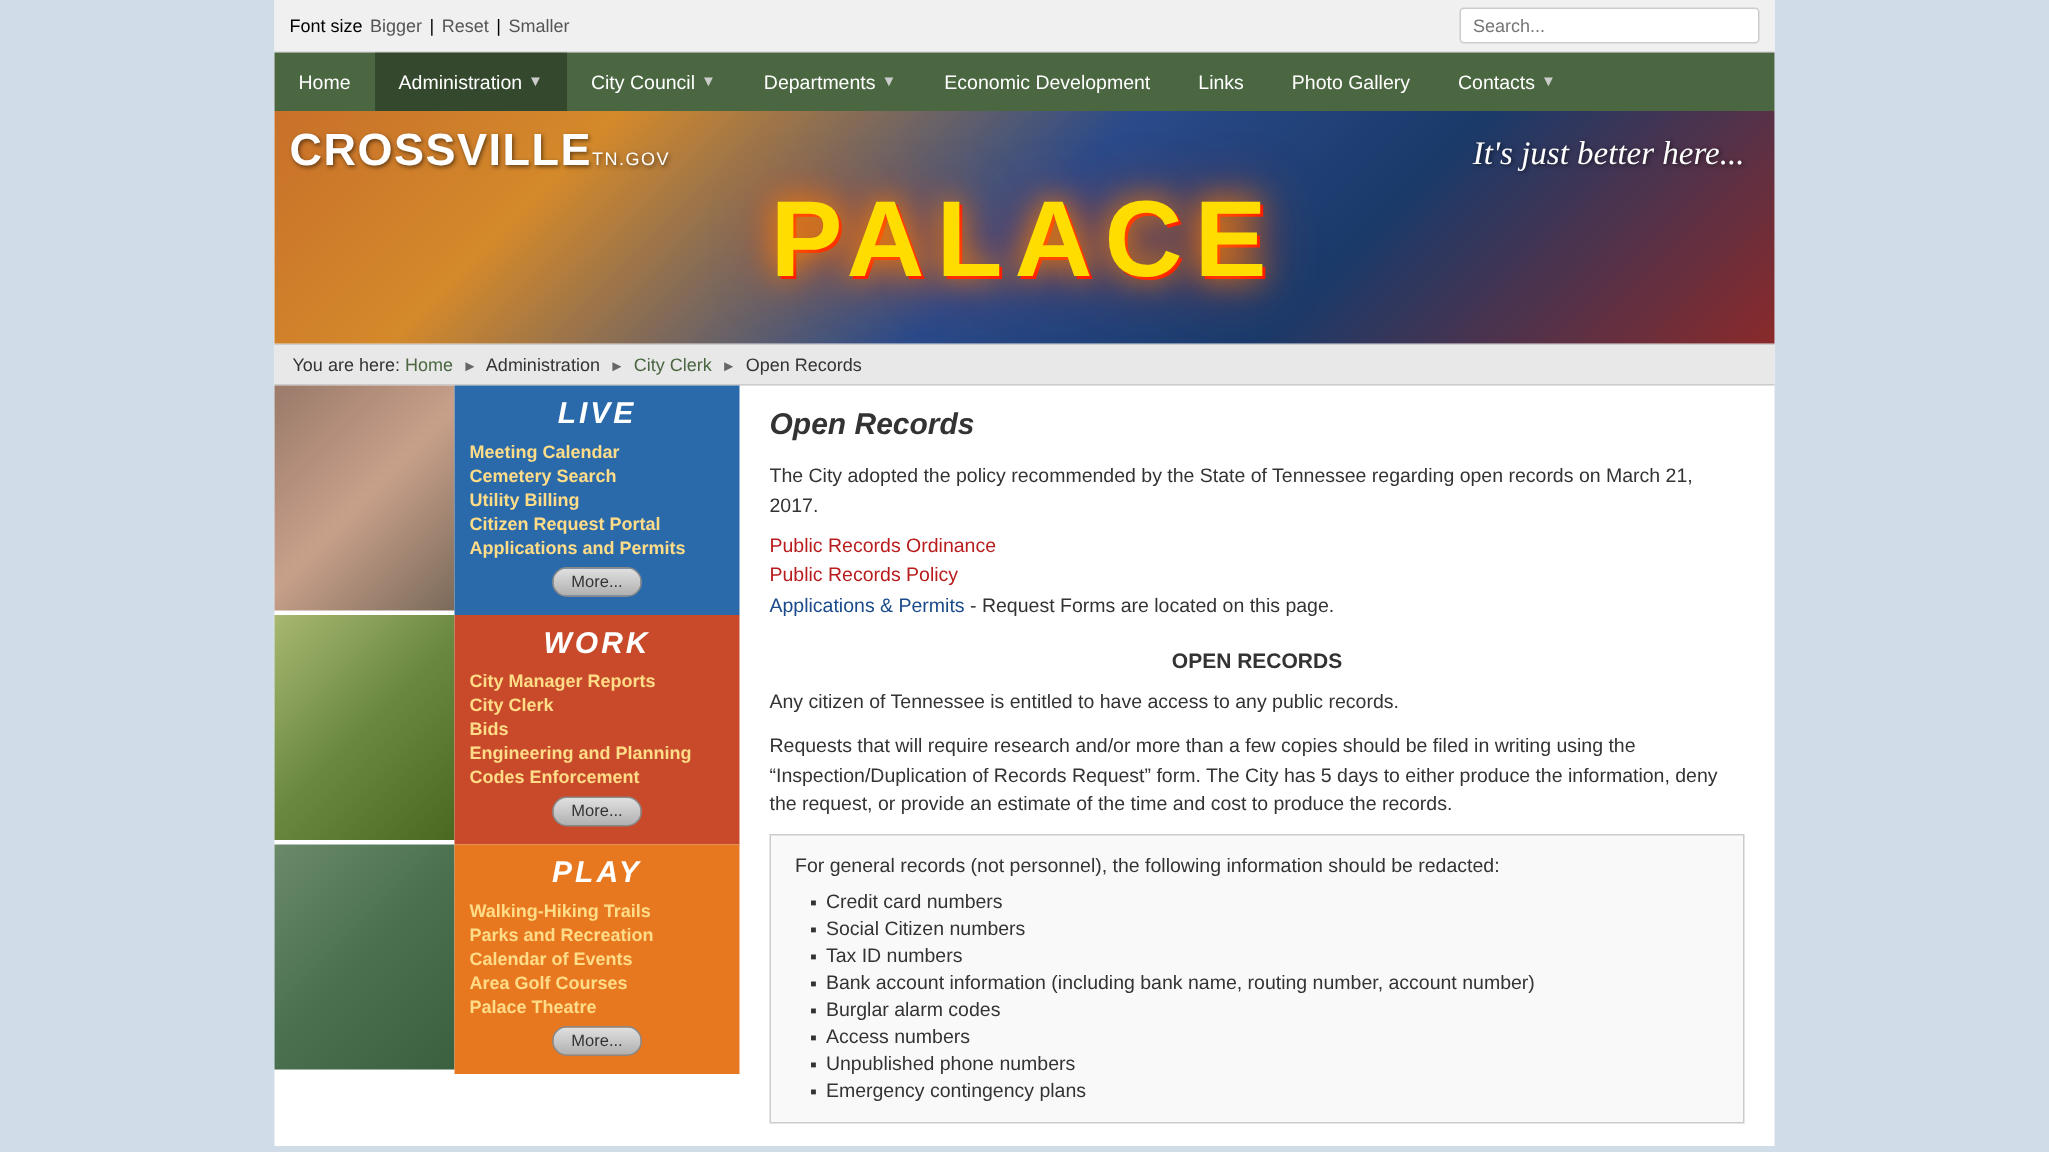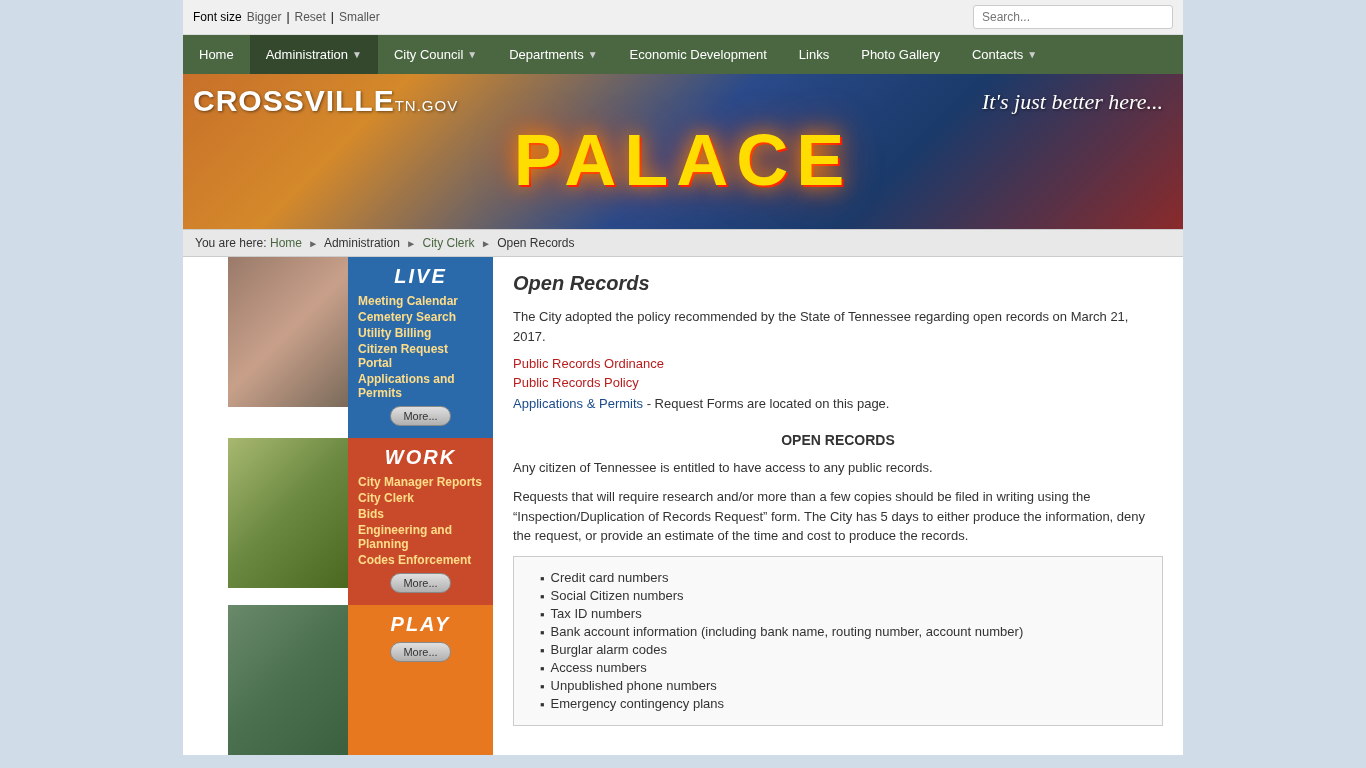--- a/index.html
+++ b/index.html
@@ -59,21 +59,21 @@
       z-index: 2;
     }
     .site-logo {
       font-family: Arial Black, sans-serif;
       font-size: 30px;
       font-weight: 900;
       color: white;
       text-shadow: 1px 1px 3px rgba(0,0,0,0.5);
       letter-spacing: 1px;
     }
-    .site-logo span.tn { font-size: 15px; font-weight: normal; }
+    .site-logo span.tn { font-size: 12px; font-weight: normal; }
     .tagline {
       position: absolute;
       top: 15px;
       right: 20px;
       font-family: 'Times New Roman', cursive;
       font-style: italic;
       font-size: 22px;
       color: white;
       text-shadow: 1px 1px 3px rgba(0,0,0,0.6);
       z-index: 2;
@@ -121,21 +121,20 @@
       margin-bottom: 0;
     }
     .sidebar-img {
       width: 120px;
       height: 150px;
       background: #888;
       flex-shrink: 0;
     }
     .sidebar-block {
       display: flex;
-      padding-left: 45px;
     }
     .sidebar-img.live-img {
       background: linear-gradient(135deg, #9a7a6a, #c8a08a, #7a6a5a);
     }
     .sidebar-img.work-img {
       background: linear-gradient(135deg, #a8b870, #6a8840, #4a6820);
     }
     .sidebar-img.play-img {
       background: linear-gradient(135deg, #6a8a6a, #4a7050, #3a6040);
     }
@@ -369,20 +368,37 @@
             <a href="#" class="more-btn">More...</a>
           </div>
         </div>
       </div>
 
       <div class="sidebar-section">
         <div class="sidebar-block">
           <div class="sidebar-img play-img"></div>
           <div class="sidebar-content play">
             <div class="sidebar-title">PLAY</div>
+            <ul class="sidebar-links">
+              <li>
+                  <a href="#">Walking-Hiking Trails</a>
+                </li>
+              <li>
+                  <a href="#">Parks and Recreation</a>
+                </li>
+              <li>
+                  <a href="#">Calendar of Events</a>
+                </li>
+              <li>
+                  <a href="#">Area Golf Courses</a>
+                </li>
+              <li>
+                  <a href="#">Palace Theatre</a>
+                </li>
+            </ul>
             <a href="#" class="more-btn">More...</a>
           </div>
         </div>
       </div>
 
     </div>
 
     <div class="main-content">
       <h1 class="page-title">Open Records</h1>
       <p class="content-text">The City adopted the policy recommended by the State of Tennessee regarding open records on March 21, 2017.</p>
@@ -390,20 +406,21 @@
       <a href="#" class="content-link">Public Records Policy</a>
       <p class="content-text">
         <a href="#" class="inline-link">Applications &amp; Permits</a><span> - Request Forms are located on this page.</span>
       </p>
 
       <div class="section-title">OPEN RECORDS</div>
       <p class="content-text">Any citizen of Tennessee is entitled to have access to any public records.</p>
       <p class="content-text">Requests that will require research and/or more than a few copies should be filed in writing using the “Inspection/Duplication of Records Request” form. The City has 5 days to either produce the information, deny the request, or provide an estimate of the time and cost to produce the records.</p>
 
       <div class="redact-box">
+        <p>For general records (not personnel), the following information should be redacted:</p>
         <ul class="redact-list">
           <li>Credit card numbers</li>
           <li>Social Citizen numbers</li>
           <li>Tax ID numbers</li>
           <li>Bank account information (including bank name, routing number, account number)</li>
           <li>Burglar alarm codes</li>
           <li>Access numbers</li>
           <li>Unpublished phone numbers</li>
           <li>Emergency contingency plans</li>
 

